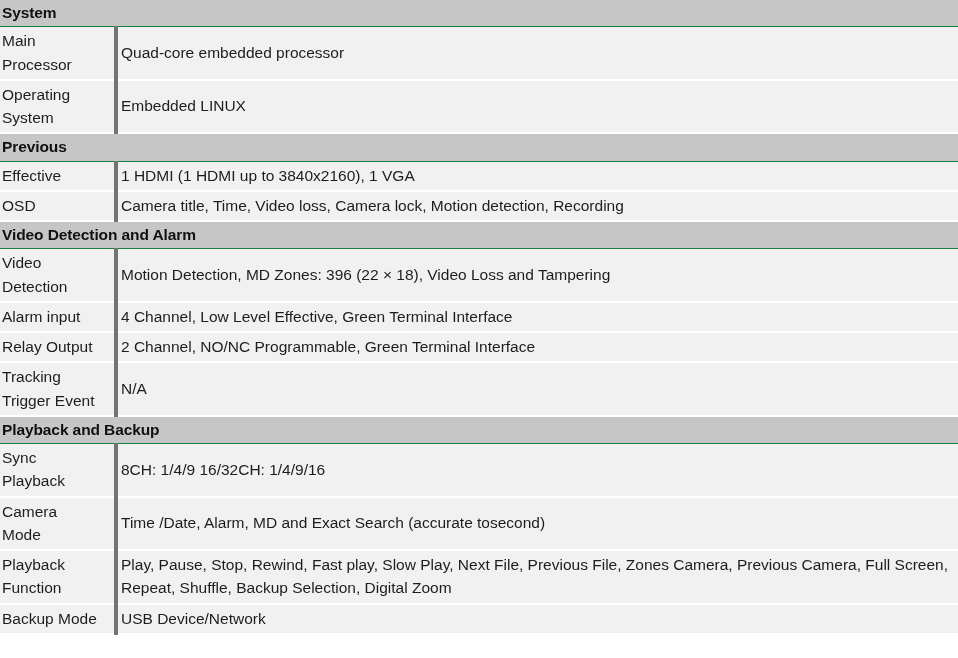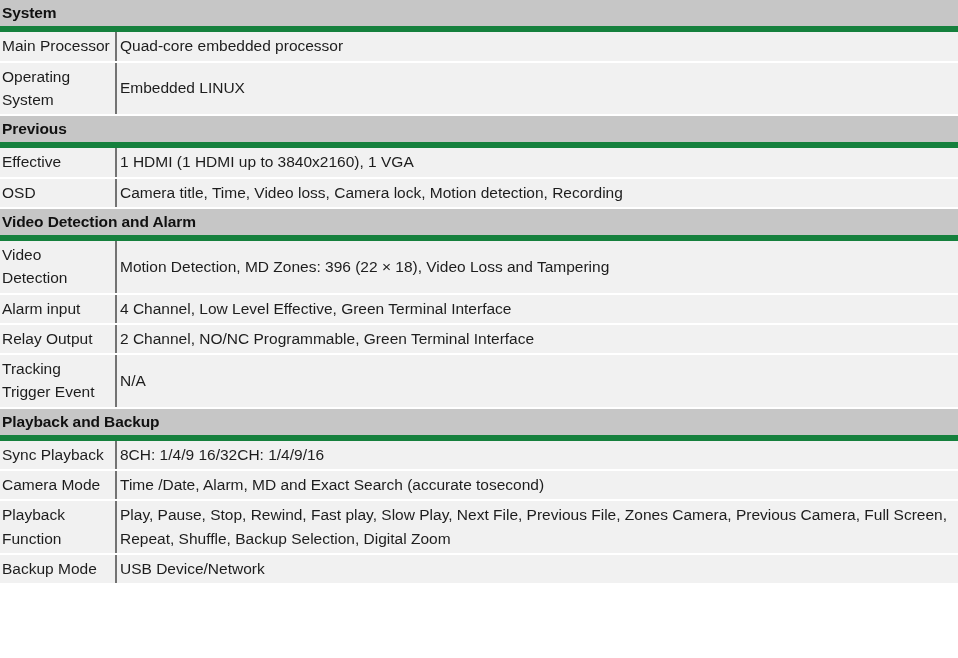--- a/index.html
+++ b/index.html
@@ -22,34 +22,34 @@
     line-height: 1.5;
   }
   col.label-col { width: 116px; }
   col.value-col { width: 842px; }
 
   tr.section-row > td {
     background: #c6c6c6;
     font-weight: bold;
     font-size: 15.5px;
     padding: 1px 2px 2px 2px;
-    border-bottom: 6px solid #15803d;
+    border-bottom: 1px solid #15803d;
     color: #111111;
     letter-spacing: -0.1px;
   }
   tr.data-row > td {
     background: #f1f1f1;
     border-bottom: 2px solid #ffffff;
     vertical-align: middle;
     padding: 2px 2px 3px 2px;
   }
   tr.data-row > td.label-cell {
-    border-right: 2px solid #737373;
+    border-right: 4px solid #737373;
     padding-left: 2px;
-    padding-right: 4px;
+    padding-right: 16px;
     color: #1d1d1d;
     white-space: normal;
   }
   tr.data-row > td.value-cell {
     padding-left: 3px;
     color: #1d1d1d;
     margin-left: 47px;
   }
   .multiline {
     white-space: pre-line;

